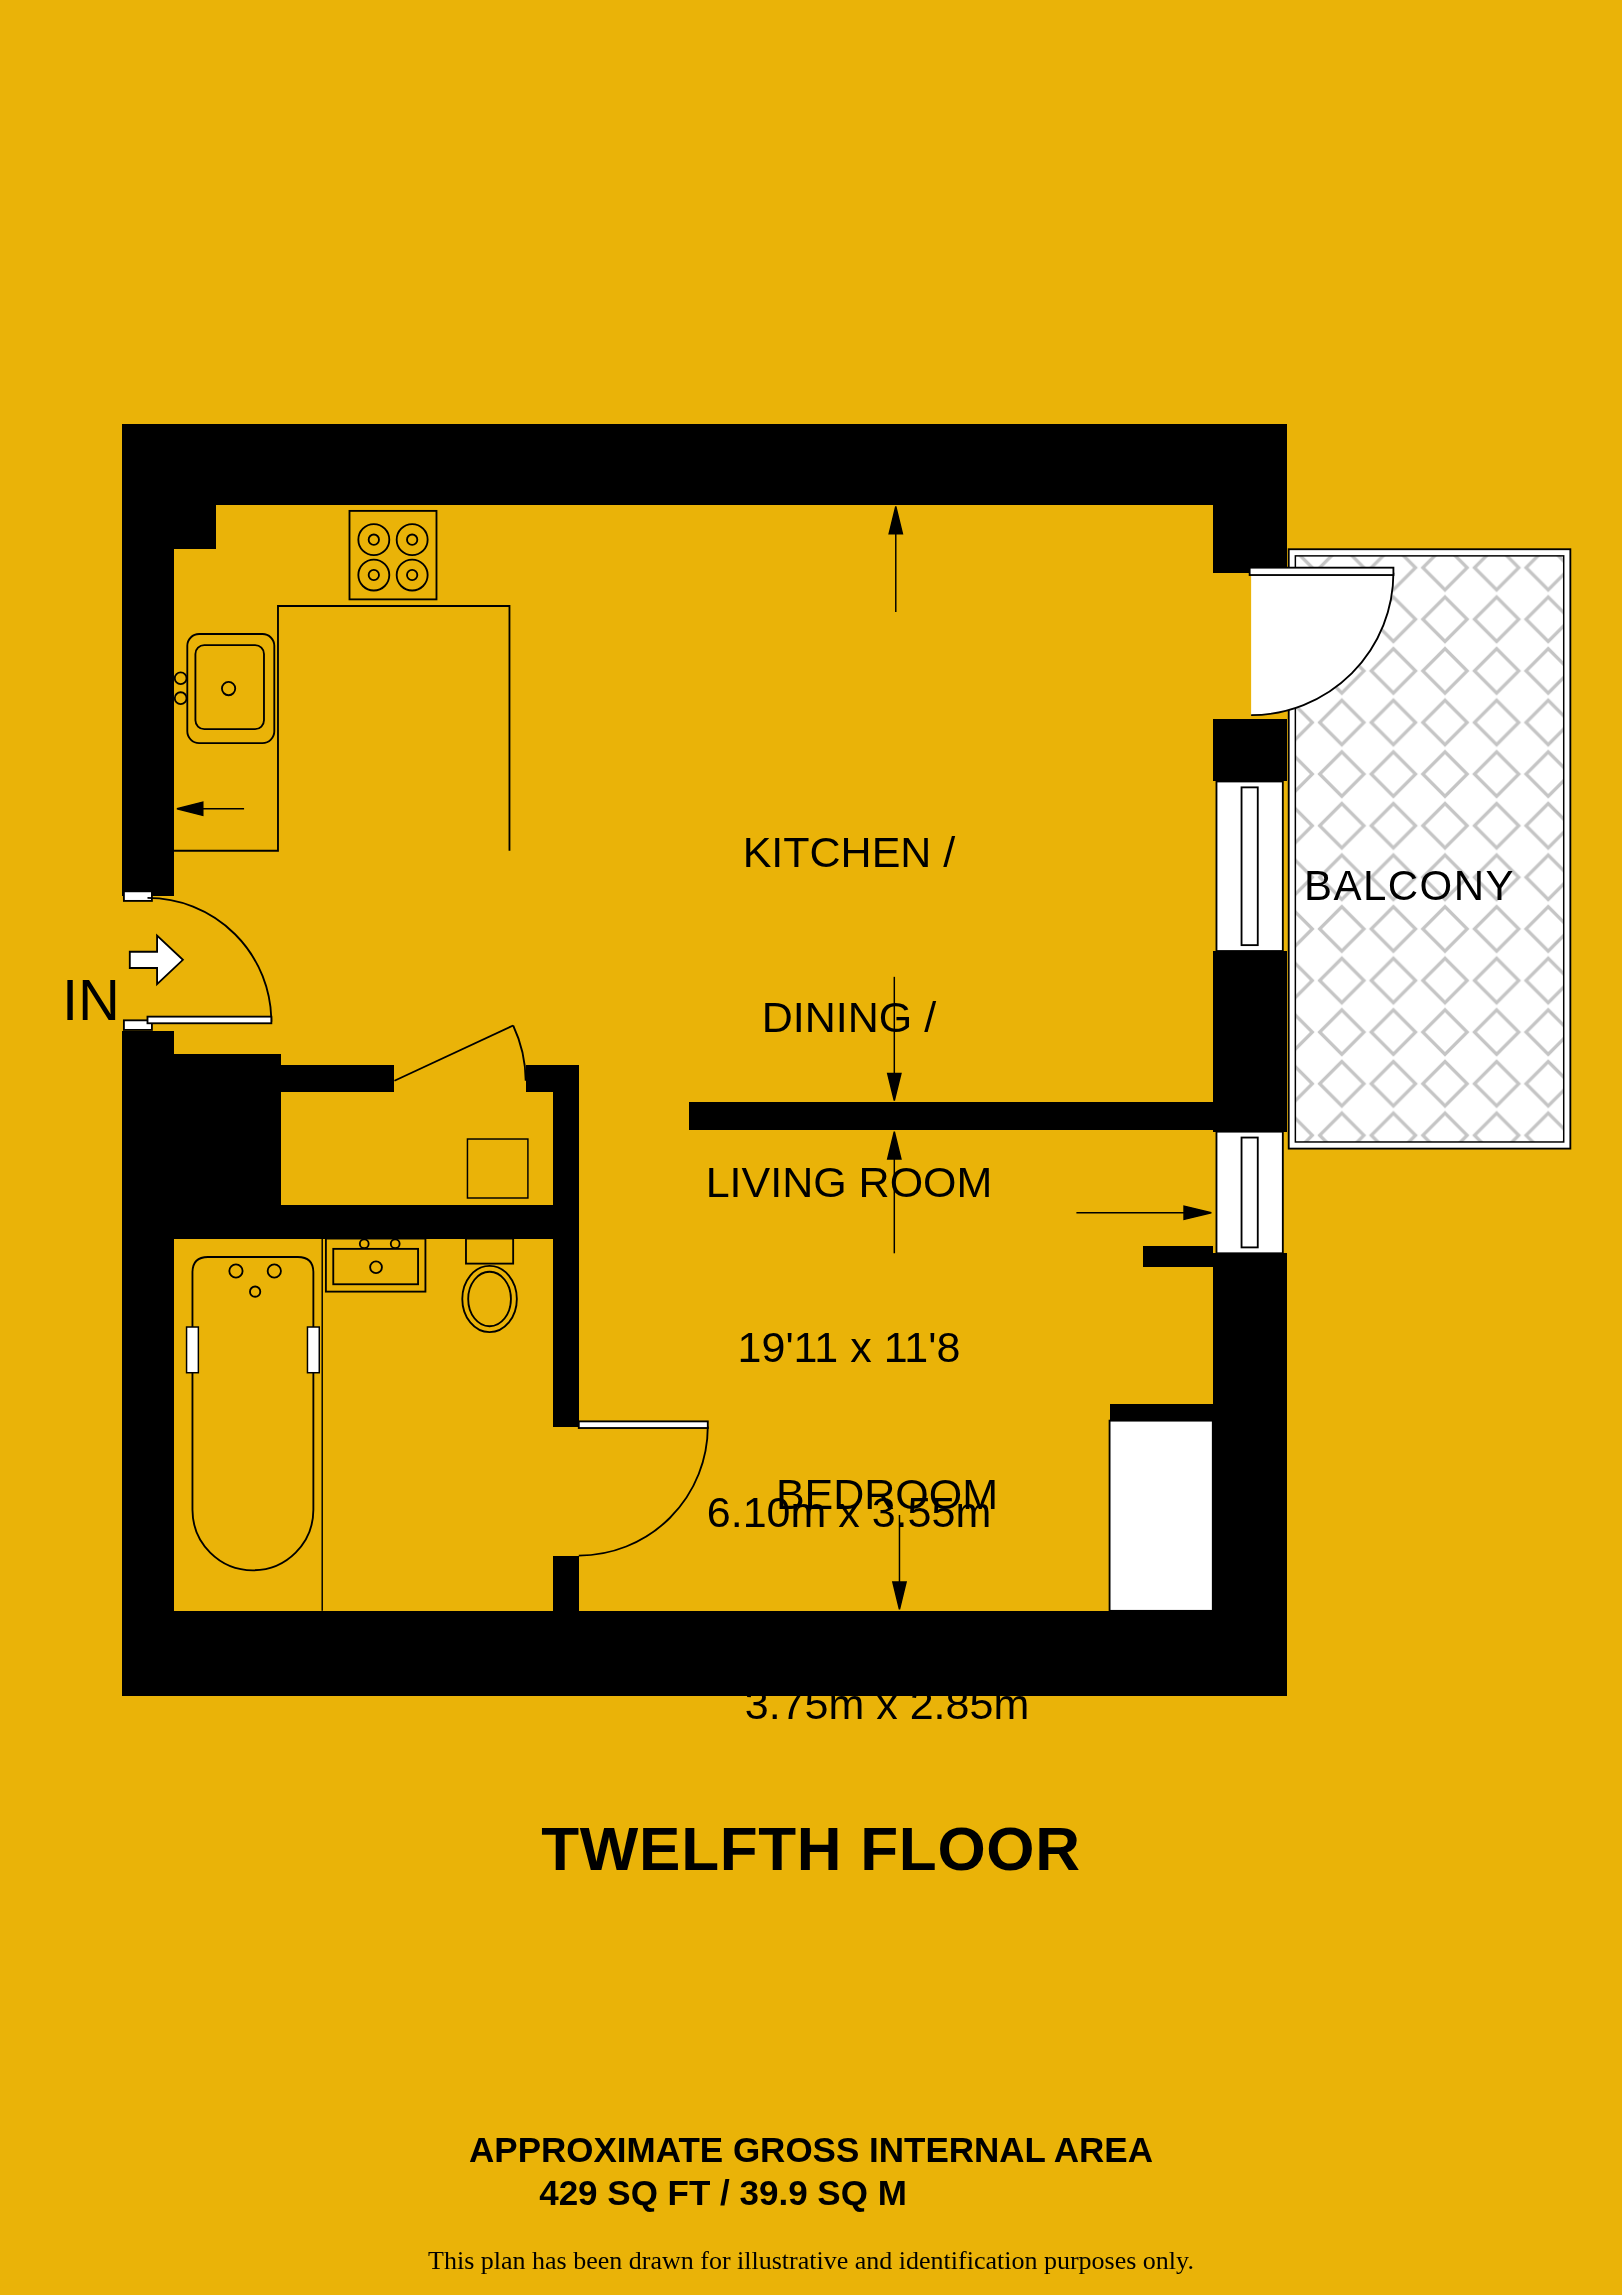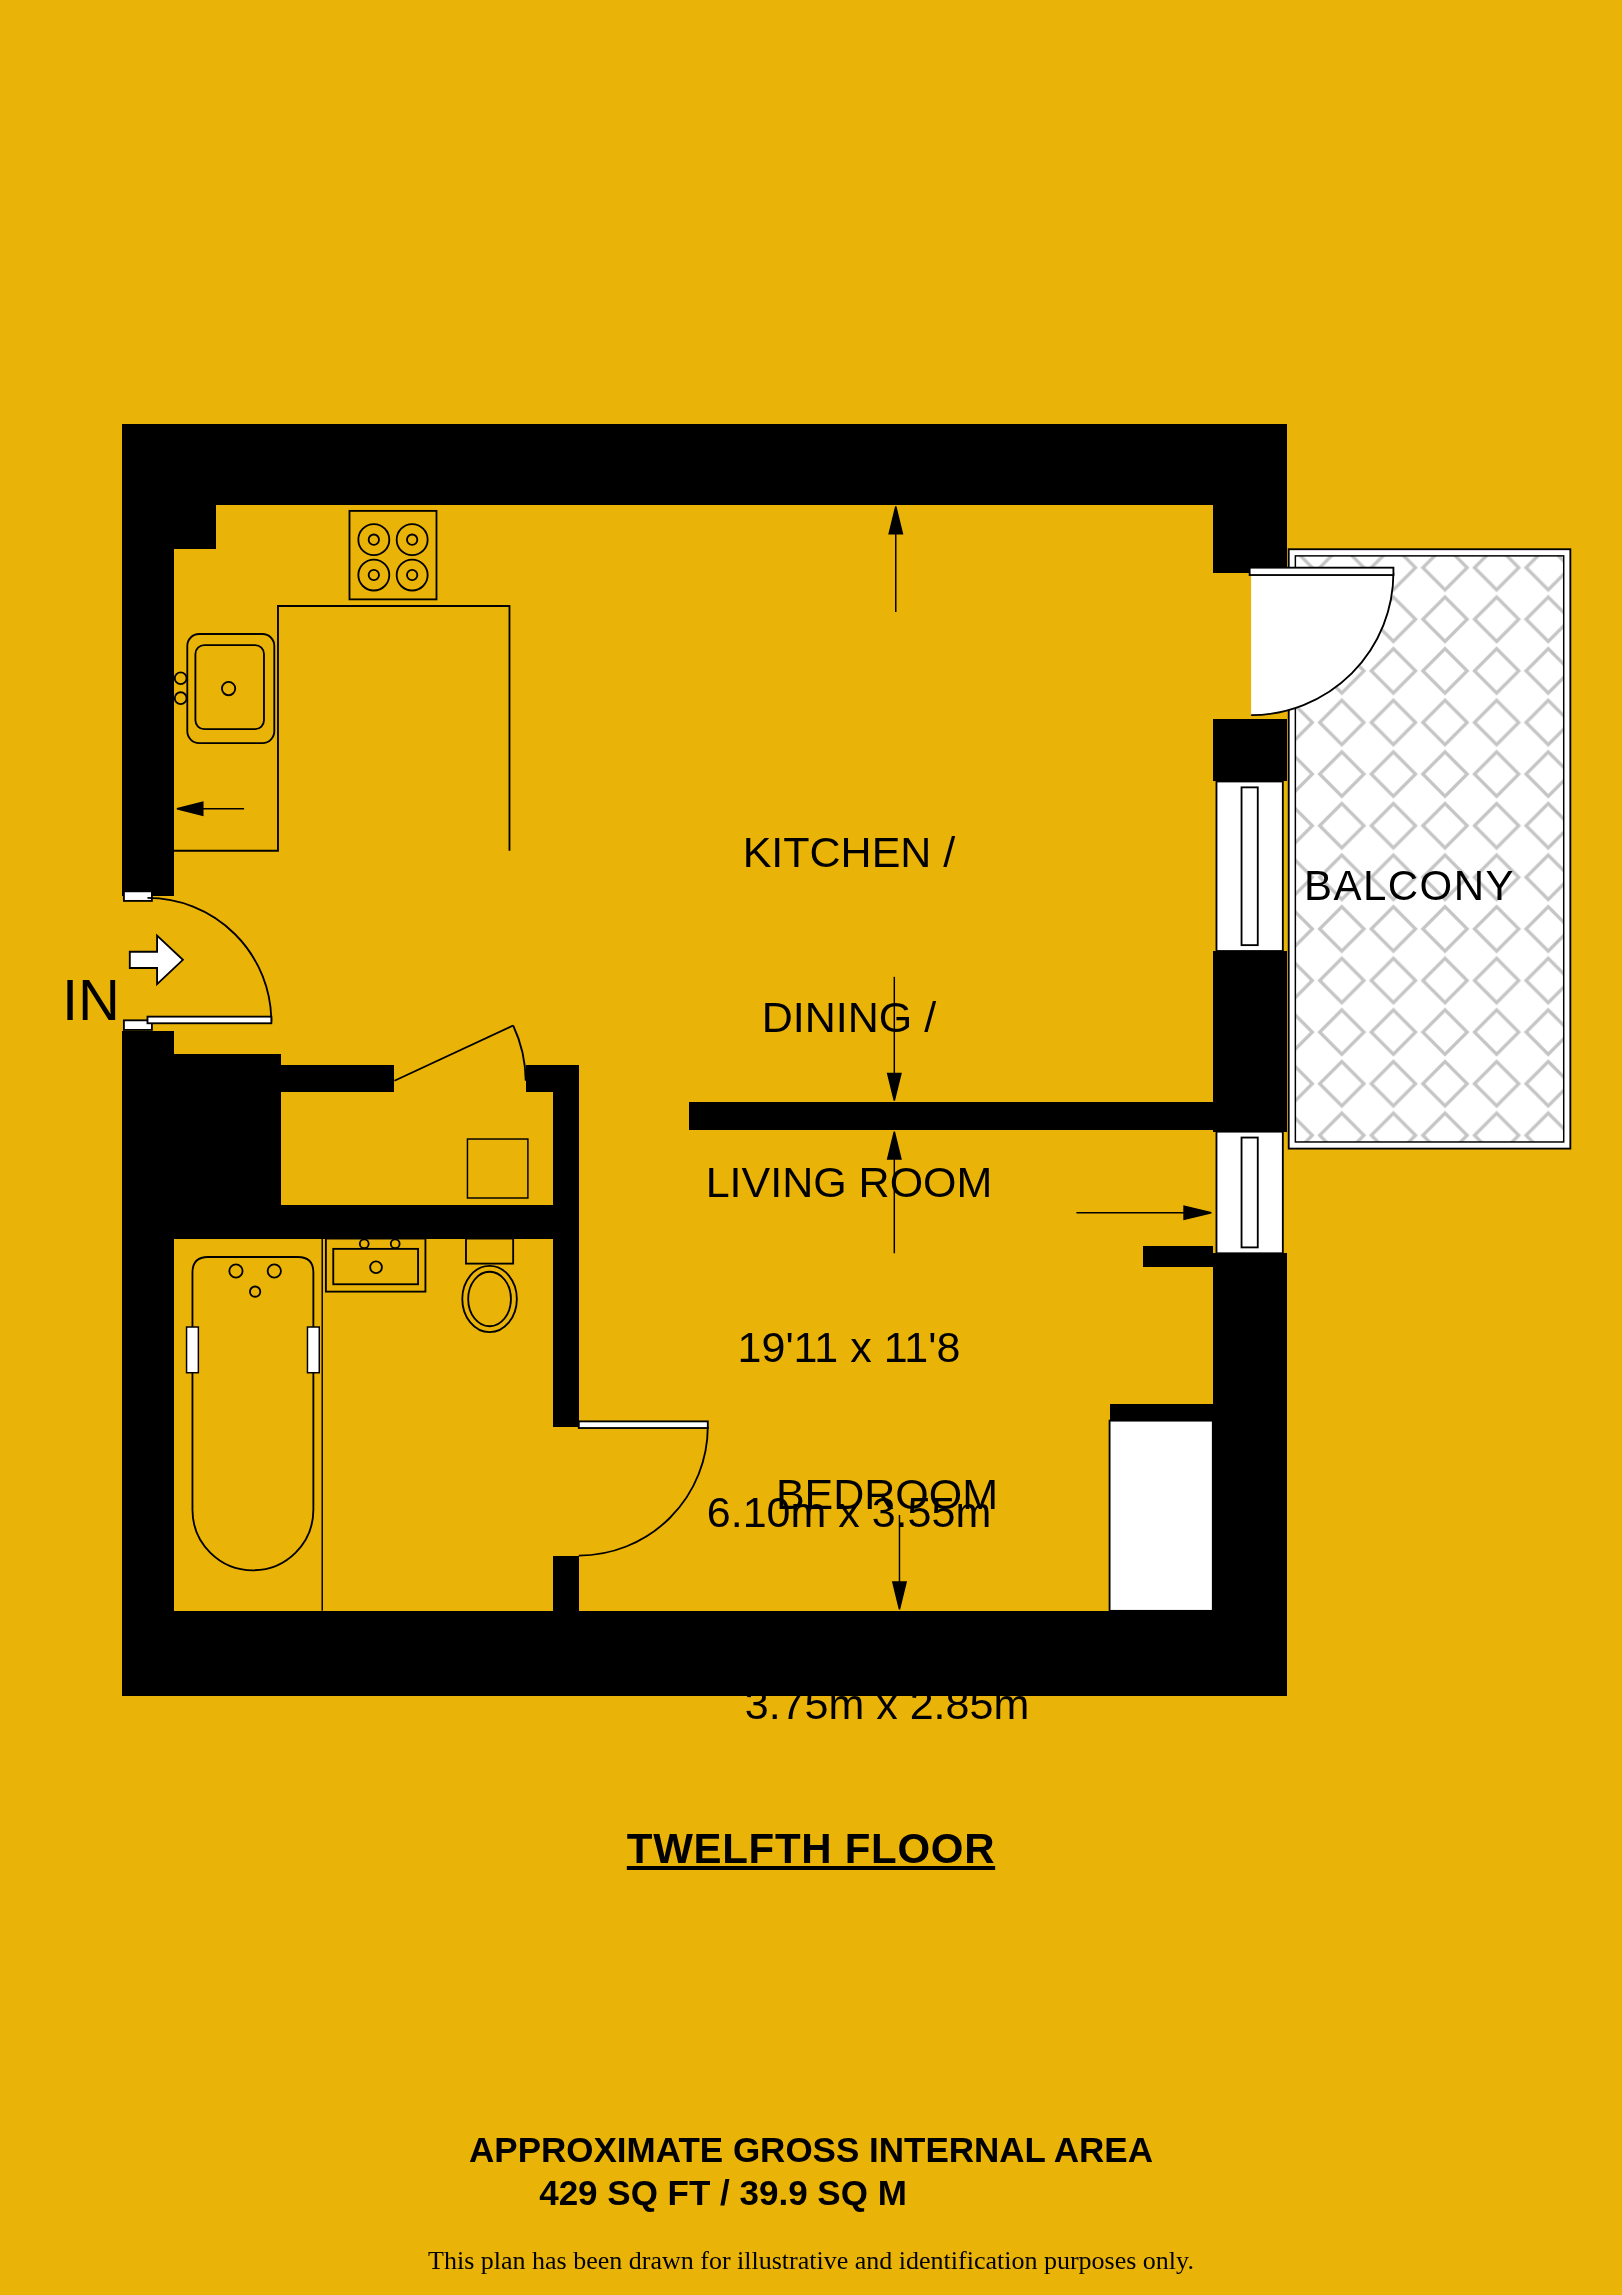--- a/index.html
+++ b/index.html
@@ -10,21 +10,21 @@
     font-family:"Liberation Sans", sans-serif;
     color:#000;
     overflow:hidden;
   }
   .plan-svg{position:absolute;left:0;top:0;}
   .label{position:absolute;text-align:center;white-space:pre;}
   .room-label{font-size:43px;line-height:55px;letter-spacing:0;}
   .bedroom-label{line-height:70px;}
   .balcony-label{font-size:42px;line-height:41px;letter-spacing:1.5px;margin-top:32px;}
   .in-label{font-size:58px;line-height:62px;}
-  .floor-title{font-size:42px;line-height:68px;font-weight:bold;letter-spacing:0.7px;text-decoration:underline;}
+  .floor-title{font-size:62px;line-height:68px;font-weight:bold;letter-spacing:0.7px;}
   .area-line{font-size:35px;line-height:43px;font-weight:bold;}
   .disclaimer{font-size:26px;line-height:32px;font-weight:normal;}
 </style>
 </head>
 <body>
 
 <div class="canvas">
 
   <svg class="plan-svg" width="1622" height="2295" viewBox="0 0 2200 3113">
     <defs>

